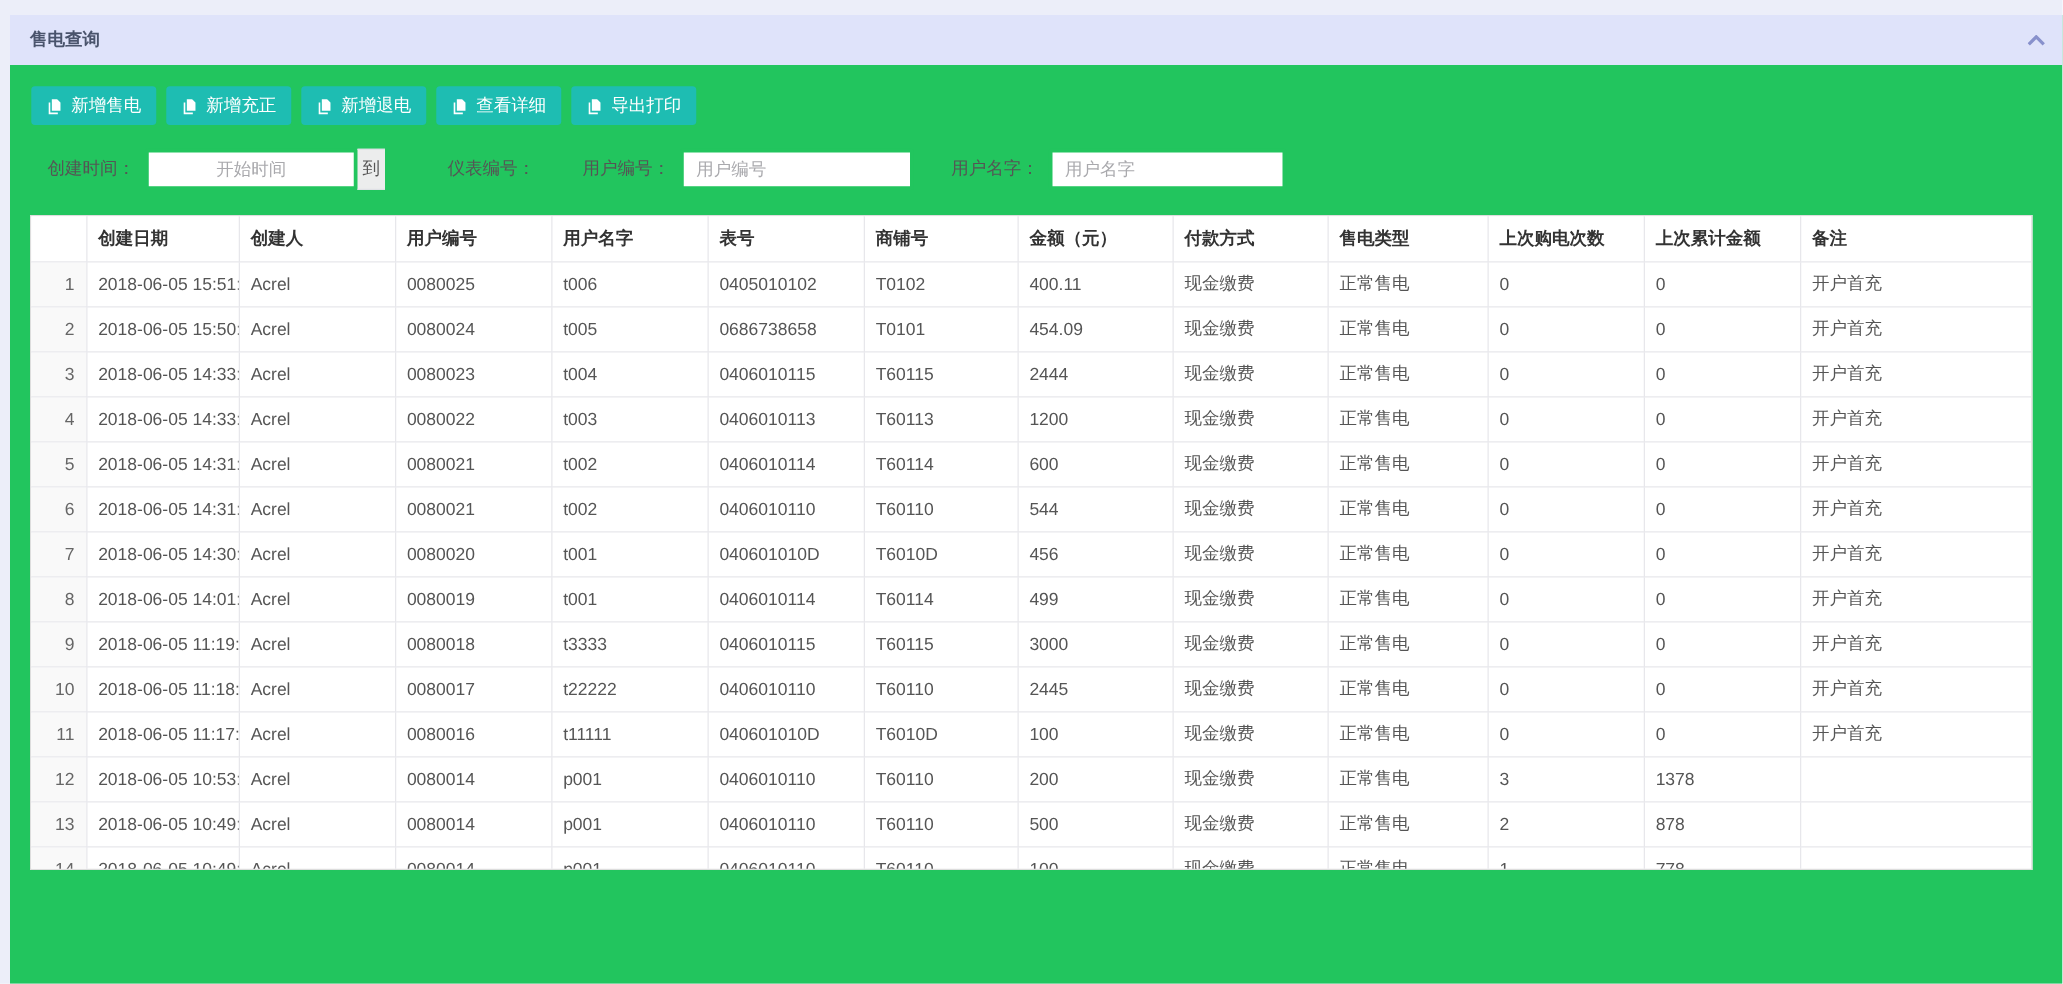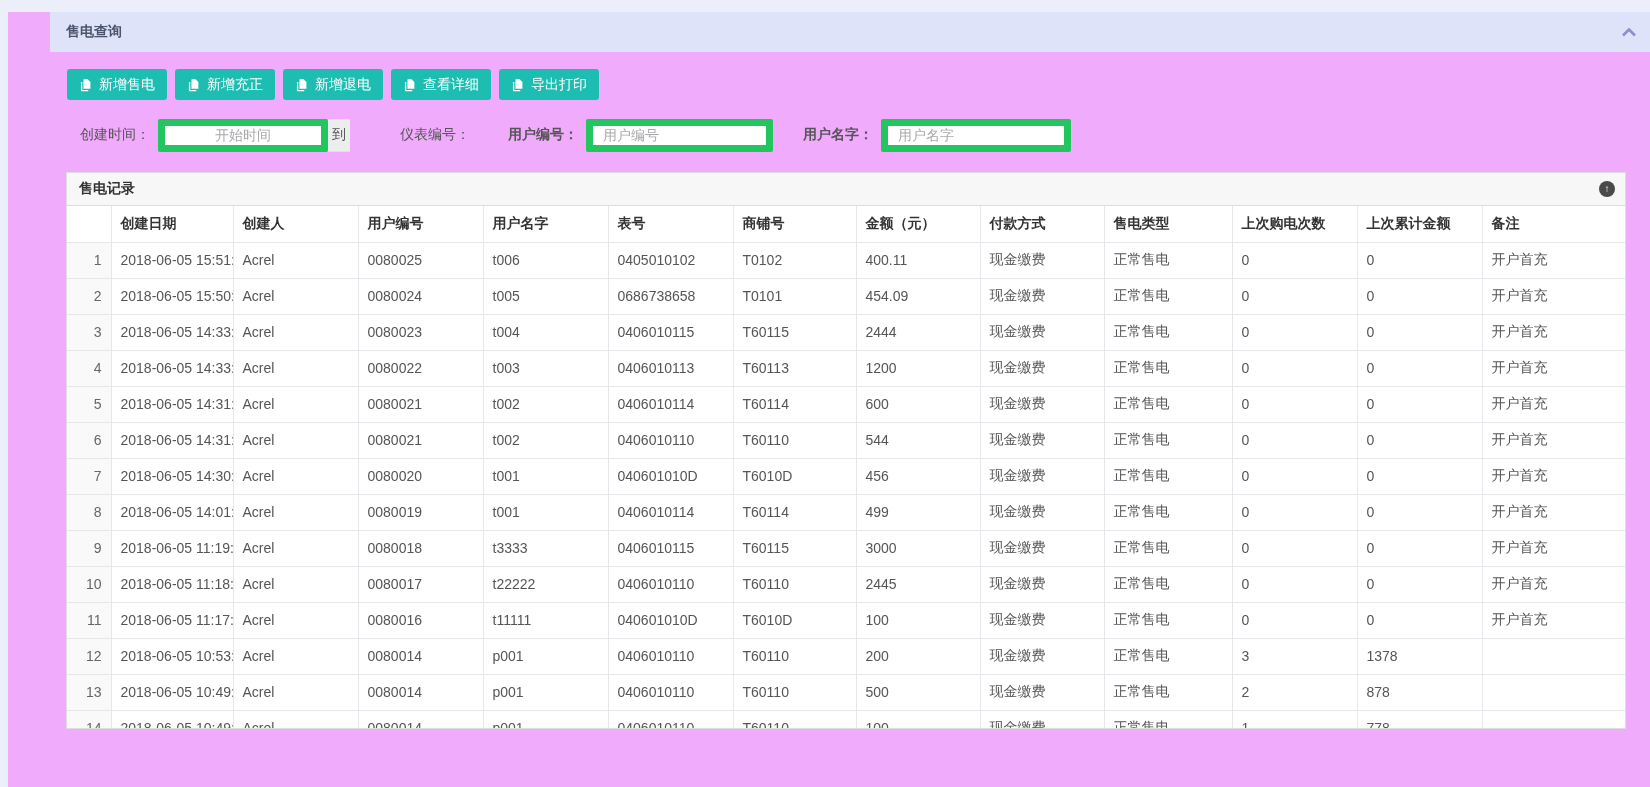--- a/index.html
+++ b/index.html
@@ -6,21 +6,21 @@
     --teal:#1ebdb2; --green:#18a689; --titlebar:#dfe3fa; --pagebg:#eceef9;
   }
   *{box-sizing:border-box; margin:0; padding:0;}
   html,body{width:1650px; height:787px; overflow:hidden;}
   body{
     background:var(--pagebg);
     font-family:"Liberation Sans","DejaVu Sans",sans-serif;
     font-size:14px; color:#555;
   }
   .content{
-    margin:12px 0 0 8px; background:#f0abfc; min-height:775px;padding-left:42px;
+    margin:12px 0 0 8px; background:#22c55e; min-height:775px;
   }
   
   .titlebar{
     background:var(--titlebar); height:40px; display:flex; align-items:center;
     padding:0 14px 0 16px;
   }
   .titlebar .title{font-weight:bold; color:#4a546c; font-size:14px;}
   .titlebar .spacer{flex:1;}
   .chev-up{cursor:pointer; display:flex; align-items:center;}
   
@@ -29,21 +29,21 @@
     background:var(--teal); color:#fff; border:none; height:31px;
     padding:0 12px; font-size:14px; border-radius:3px; cursor:pointer;
     display:flex; align-items:center; gap:7px;
     font-family:"Liberation Sans","DejaVu Sans",sans-serif;
   }
   
   .filters{padding:18px 24px 0 17px;}
   .frow{display:flex; align-items:center; margin-bottom:9px; height:34px;margin-left:13px;}
   .flabel{color:#555; white-space:nowrap;}
   .inp{
-    height:33px; border:7px solid #22c55e; border-radius:2px; padding:0 10px;
+    height:33px; border:3px solid #22c55e; border-radius:2px; padding:0 10px;
     font-size:14px; color:#555; outline:none; background:#fff;
     font-family:"Liberation Sans","DejaVu Sans",sans-serif;
   }
   .inp::placeholder{color:#a9a9ad;}
   .inp.center{text-align:center;}
   .date-inp{width:170px;}
   .to-box{
     width:22px; height:33px; background:#eceded; border:1px solid #e0e1e6;
     border-left:none; border-right:none; display:flex; align-items:center;
     justify-content:center; color:#555;
@@ -54,21 +54,21 @@
     color:#555; cursor:pointer;
   }
   .sel .sel-text{flex:1;}
   .sel .arrow{font-size:9px; color:#333;}
   .btn-search{
     background:var(--green); color:#fff; border:none; height:34px; width:94px;
     border-radius:3px; font-size:14px; cursor:pointer; display:flex;
     align-items:center; justify-content:center; gap:6px;
     font-family:"Liberation Sans","DejaVu Sans",sans-serif;
   }
-  .ml50{margin-left:50px;} .ml30{margin-left:30px;font-weight:bold;} .mr8{margin-right:8px;}
+  .ml50{margin-left:50px;} .ml30{margin-left:30px;} .mr8{margin-right:8px;}
   
   .panel{
     margin:20px 24px 0 16px; border:1px solid #ddd; background:#fff;
   }
   .panel-head{
     background:#f7f7f8; border-bottom:1px solid #ddd; height:33px;
     display:flex; align-items:center; padding:0 10px 0 12px;
   }
   .panel-head .ptitle{font-weight:bold; color:#333;}
   .panel-head .spacer{flex:1;}
@@ -163,25 +163,20 @@
       <span class="to-box">到</span>
       <span class="flabel ml50 mr8">仪表编号：</span>
       <span class="flabel ml30 mr8">用户编号：</span>
       <input class="inp" style="width: 187px;" placeholder="用户编号">
       <span class="flabel ml30 mr8">用户名字：</span>
       <input class="inp" style="width: 190px;" placeholder="用户名字">
     </div>
   </div>
 
   <div class="panel">
-    <div class="panel-head">
-      <span class="ptitle">售电记录</span>
-      <span class="spacer"></span>
-      <span class="circle-up">↑</span>
-    </div>
     <div class="table-clip">
       <table>
         <colgroup>
           <col class="c0">
             <col class="c1">
             <col class="c2">
             <col class="c3">
           <col class="c4">
             <col class="c5">
             <col class="c6">

